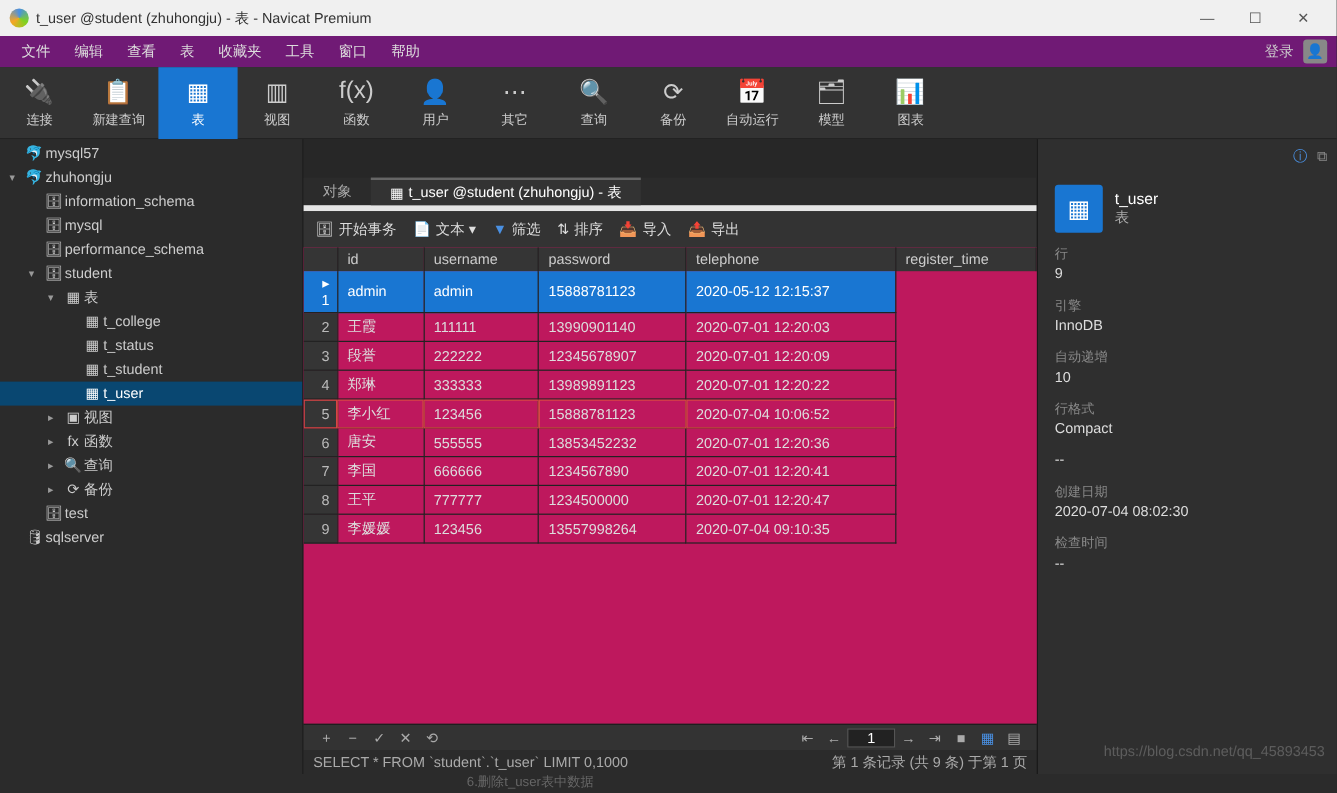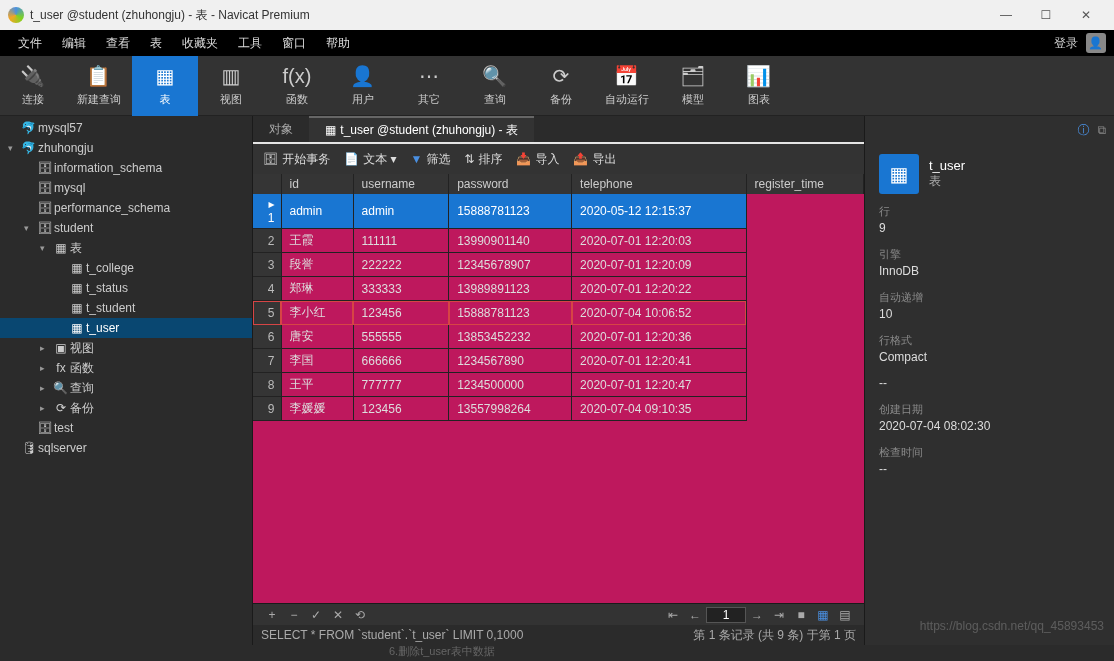--- a/index.html
+++ b/index.html
@@ -1,37 +1,37 @@
 <!DOCTYPE html>
 <html><head>
 <meta charset="utf-8">
 <style>
 * { margin: 0; padding: 0; box-sizing: border-box; font-family: "Microsoft YaHei", sans-serif; font-size: 12px; }
 body { background: #2b2b2b; color: #ccc; width: 1114px; height: 661px; overflow: hidden; position: relative; }
 .titlebar { height: 30px; background: #f0f0f0; display: flex; align-items: center; padding: 0 8px; color: #333; }
 .titlebar .logo { width: 16px; height: 16px; margin-right: 6px; border-radius: 50%; background: conic-gradient(#4a90e2, #7ed321, #f5a623, #4a90e2); }
 .titlebar .title { flex: 1; }
 .titlebar .winbtn { width: 40px; height: 30px; display: flex; align-items: center; justify-content: center; color: #555; }
-.menubar { height: 26px; background: #000000; display: flex; align-items: center; padding: 0 8px; }
+.menubar { height: 26px; background: #701a75; display: flex; align-items: center; padding: 0 8px; }
 .menubar .menu { padding: 0 10px; color: #ddd; line-height: 26px; }
 .menubar .spacer { flex: 1; }
 .menubar .user-icon { width: 20px; height: 20px; background: #888; border-radius: 3px; margin-left: 8px; display:flex;align-items:center;justify-content:center;color:#333; }
 .toolbar { height: 60px; background: #333; display: flex; align-items: center; border-bottom: 1px solid #222; }
 .tool { width: 66px; height: 60px; display: flex; flex-direction: column; align-items: center; justify-content: center; gap: 4px; color: #ccc; }
 .tool.active { background: #1976d2; color: #fff; }
 .tool .ico { font-size: 20px; height: 24px; display: flex; align-items: center; }
 .tool .lbl { font-size: 11px; }
 .main { display: flex; height: 529px; }
 .sidebar-left { width: 253px; background: #2b2b2b; border-right: 1px solid #1a1a1a; overflow: auto; padding-top: 2px; }
 .tree-item { display: flex; align-items: center; height: 20px; padding-left: 8px; color: #ccc; white-space: nowrap; }
 .tree-item .arrow { width: 12px; font-size: 9px; color: #999; }
 .tree-item .ticon { width: 18px; text-align: center; }
 .tree-item.sel { background: #094771; color: #fff; }
 .center { flex: 1; display: flex; flex-direction: column; background: #272727; }
-.tabs { height: 28px; display: flex; background: #2b2b2b; border-bottom: 2px solid #e5e5e5; }
+.tabs { height: 28px; display: flex; background: #2b2b2b; border-bottom: 5px solid #e5e5e5; margin-top: 32px; }
 .tab { padding: 0 16px; display: flex; align-items: center; gap: 4px; color: #aaa; }
 .tab.active { background: #333; color: #fff; border-top: 2px solid #666; }
 .subtoolbar { height: 30px; display: flex; align-items: center; gap: 14px; padding: 0 10px; background: #333; color: #ddd; }
 .subtoolbar .sbtn { display: flex; align-items: center; gap: 4px; }
 .grid { flex: 1; background: #be185d; overflow: auto; position: relative; }
 table { border-collapse: collapse; width: 100%; }
 th { background: #353535; color: #ccc; text-align: left; padding: 3px 8px; font-weight: normal; border-right: 1px solid #222; height: 20px; }
 td { padding: 3px 8px; border-right: 1px solid #222; border-bottom: 1px solid #222; color: #ddd; height: 22px; }
 tr.sel td { background: #1976d2; color: #fff; }
 tr.hl td { outline: 1px solid #d64545; outline-offset: -1px; }

